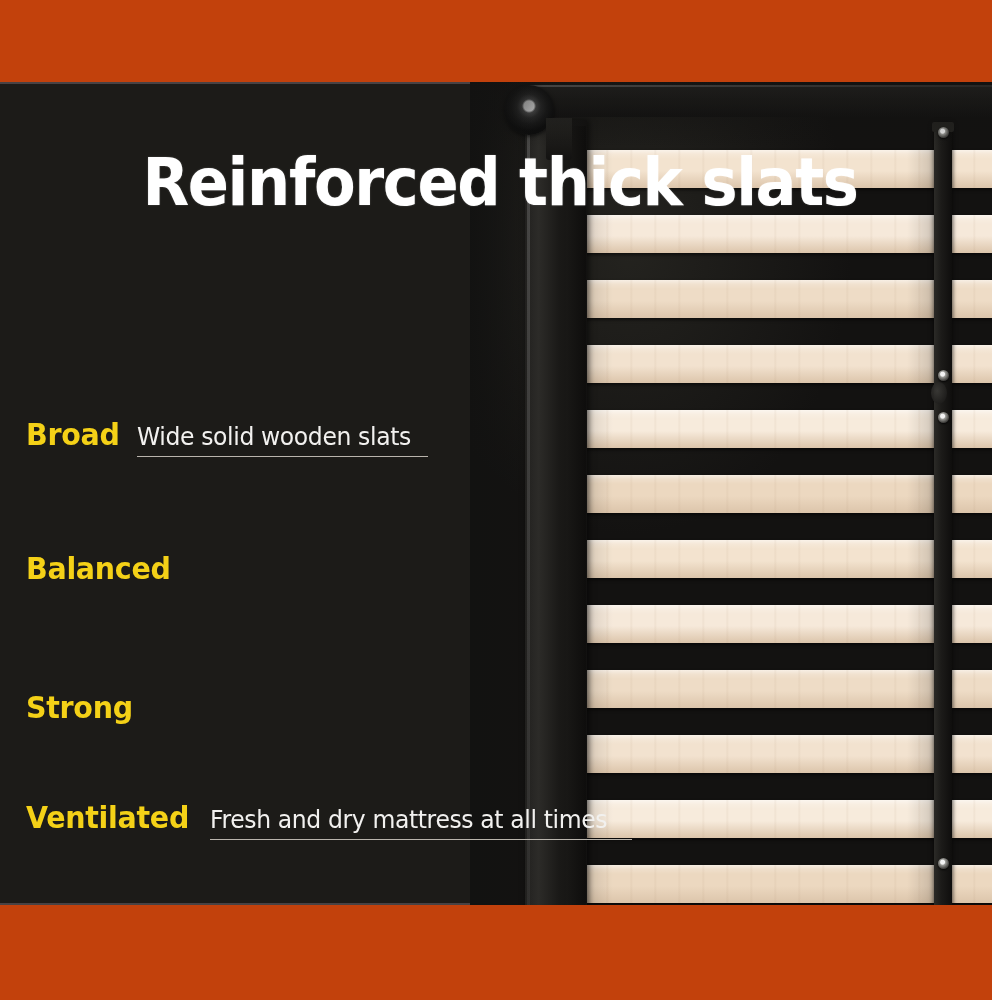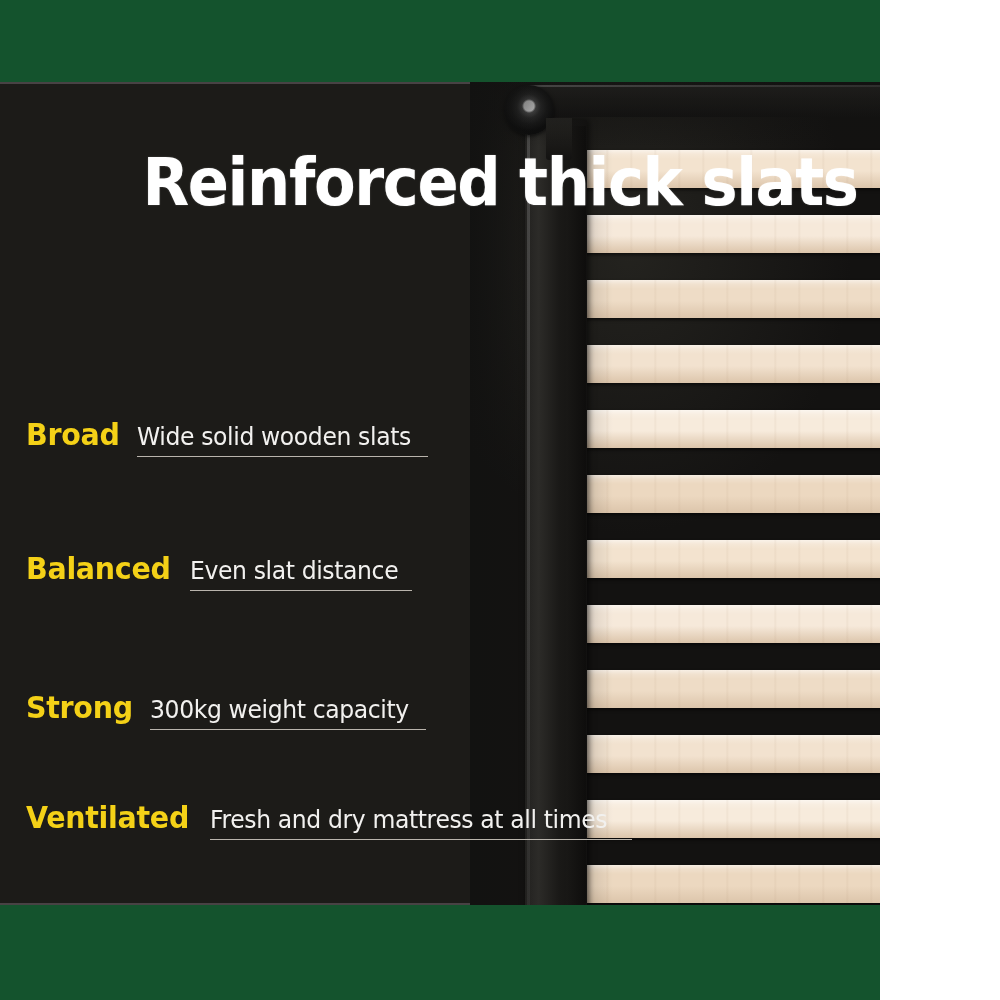--- a/index.html
+++ b/index.html
@@ -10,23 +10,23 @@
   body {
     width: 1000px;
     height: 1000px;
     font-family: "Liberation Sans", sans-serif;
     overflow: hidden;
   }
 
   
   #canvas {
     position: relative;
-    width: 880px;
+    width: 992px;
     height: 1000px;
-    background: #14532d;
+    background: #c2410c;
     overflow: hidden;
   }
 
   
   #panel {
     position: absolute;
     left: 0;
     top: 82px;
     width: 1000px;
     height: 823px;
@@ -336,30 +336,24 @@
 
       <div class="feature" style="top:80px">
         <span class="feature-key">Broad</span>
         <span class="feature-val-wrap">
           <span class="feature-val">Wide solid wooden slats</span>
         </span>
       </div>
 
       <div class="feature" style="top:214px">
         <span class="feature-key">Balanced</span>
-        <span class="feature-val-wrap">
-          <span class="feature-val">Even slat distance</span>
-        </span>
       </div>
 
       <div class="feature" style="top:353px">
         <span class="feature-key">Strong</span>
-        <span class="feature-val-wrap">
-          <span class="feature-val">300kg weight capacity</span>
-        </span>
       </div>
 
       <div class="feature" style="top:463px">
         <span class="feature-key">Ventilated</span>
         <span class="feature-val-wrap">
           <span class="feature-val">Fresh and dry mattress at all times</span>
         </span>
       </div>
 
     </div>

